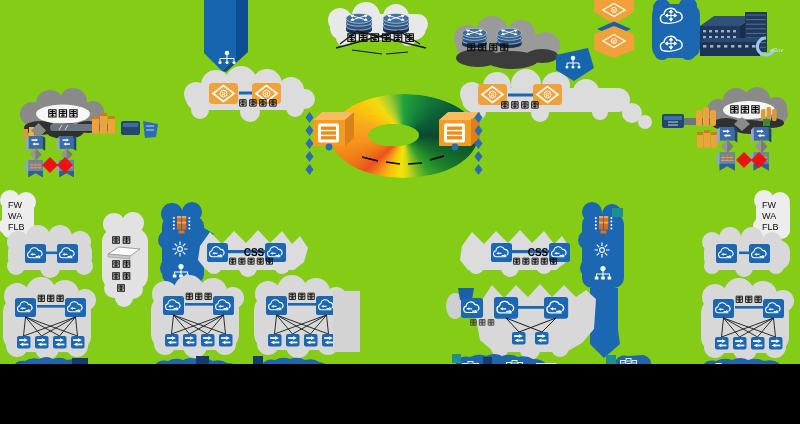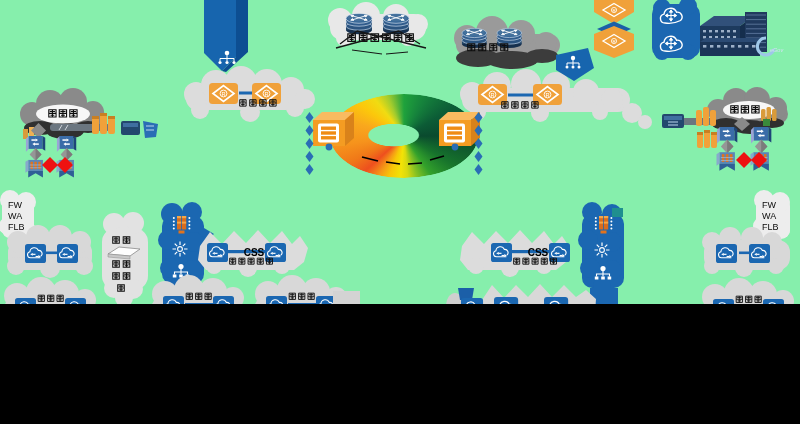--- a/index.html
+++ b/index.html
@@ -1,15 +1,15 @@
 <!DOCTYPE html>
 <html><head><meta charset="utf-8">
 <style>
 html,body{margin:0;padding:0;background:#000;}
-#c{position:relative;width:800px;height:304px;background:#86efac;overflow:hidden;font-family:"Liberation Sans",sans-serif;}
+#c{position:relative;width:800px;height:364px;background:#84cc16;overflow:hidden;font-family:"Liberation Sans",sans-serif;}
 #ring{position:absolute;left:330px;top:94px;width:148px;height:84px;border-radius:50%;
 background:conic-gradient(from 0deg,
 #1fa23c 0deg,#15813c 30deg,#0c5c36 60deg,#0a4a2e 90deg,#17742c 120deg,#33a12b 145deg,
 #86c122 162deg,#d8d90f 175deg,#f2e306 185deg,#f8c607 200deg,#f59a16 212deg,#ee4f1e 228deg,
 #f07818 244deg,#f6931c 262deg,#f9a81d 285deg,#fcc70b 305deg,#f0dc12 322deg,#a3cc2d 338deg,#4cb03a 352deg,#1fa23c 360deg);
 -webkit-mask:radial-gradient(ellipse 26px 11.5px at 43% 49%,transparent 95%,#000 100%);
 mask:radial-gradient(ellipse 26px 11.5px at 43% 49%,transparent 95%,#000 100%);}
 svg{position:absolute;left:0;top:0;}
 </style></head><body>
 <div id="c">

